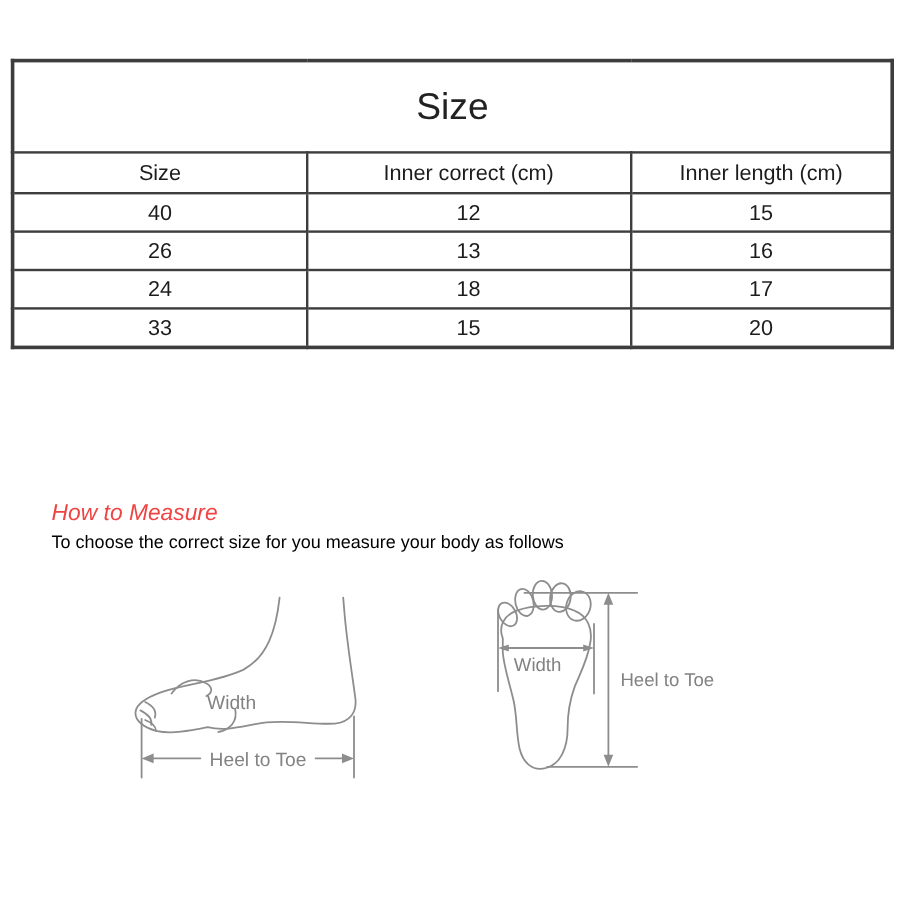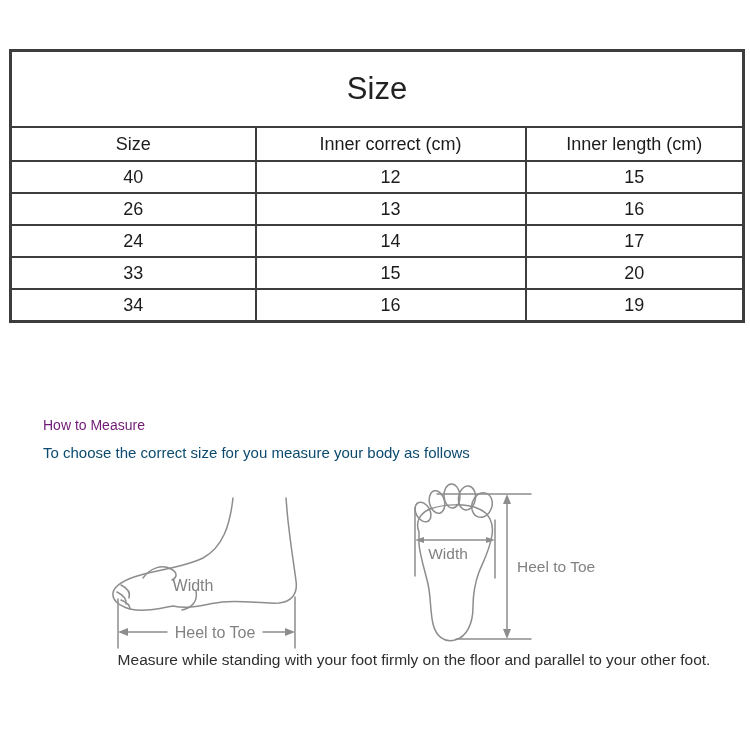--- a/index.html
+++ b/index.html
@@ -33,30 +33,31 @@
   }
   .title-row td { height: 74px; font-size: 31px; color: #222222; }
   .head-row th  { height: 32px; font-size: 18px; }
   .data-row td  { height: 30px; font-size: 18px; }
 
   
   .howto-heading {
     position: absolute;
     left: 43px;
     top: 417px;
-    font-size: 14px;
-    color: #701a75;
+    font-size: 19px;
+    color: #ef4444;
     font-weight: 400;
+    font-style: italic;
   }
   .howto-sub {
     position: absolute;
     left: 43px;
     top: 444px;
     font-size: 15px;
-    color: #0c4a6e;
+    color: #000000;
     font-weight: 400;
   }
 
   .diagrams {
     position: absolute;
     left: 90px;
     top: 470px;
     width: 560px;
     height: 185px;
   }
@@ -108,32 +109,27 @@
         <td>12</td>
         <td>15</td>
       </tr>
       <tr class="data-row">
         <td>26</td>
         <td>13</td>
         <td>16</td>
       </tr>
       <tr class="data-row">
         <td>24</td>
-        <td>14</td>
+        <td>18</td>
         <td>17</td>
       </tr>
       <tr class="data-row">
         <td>33</td>
         <td>15</td>
         <td>20</td>
-      </tr>
-      <tr class="data-row">
-        <td>34</td>
-        <td>16</td>
-        <td>19</td>
       </tr>
     </tbody>
   </table>
 
   <div class="howto-heading">How to Measure</div>
   <div class="howto-sub">To choose the correct size for you measure your body as follows</div>
 
   <svg class="diagrams" viewBox="90 470 560 185" aria-hidden="true">
 
     <g>
@@ -196,15 +192,14 @@
 
       <line x1="437" y1="494" x2="531" y2="494"></line>
       <line x1="456" y1="639" x2="531" y2="639"></line>
       <line x1="507" y1="499" x2="507" y2="634"></line>
       <polygon class="arrowhead" points="507,494 503,504 511,504"></polygon>
       <polygon class="arrowhead" points="507,639 503,629 511,629"></polygon>
       <text x="517" y="572" text-anchor="start" font-size="15.5">Heel to Toe</text>
     </g>
   </svg>
 
-  <div class="caption">Measure while standing with your foot firmly on the floor and parallel to your other foot.</div>
 
 </div>
 
 </body></html>

